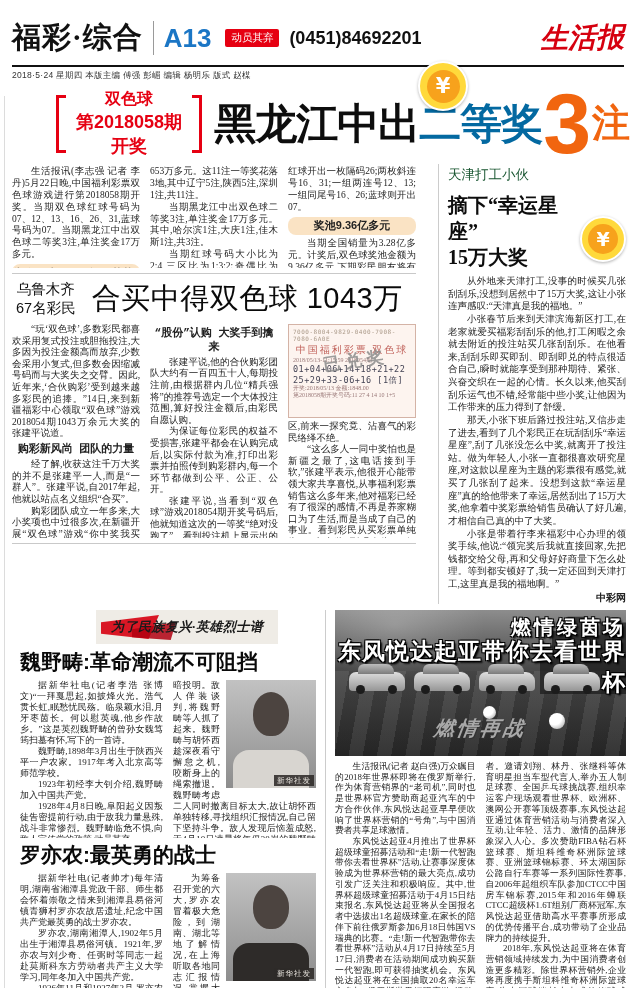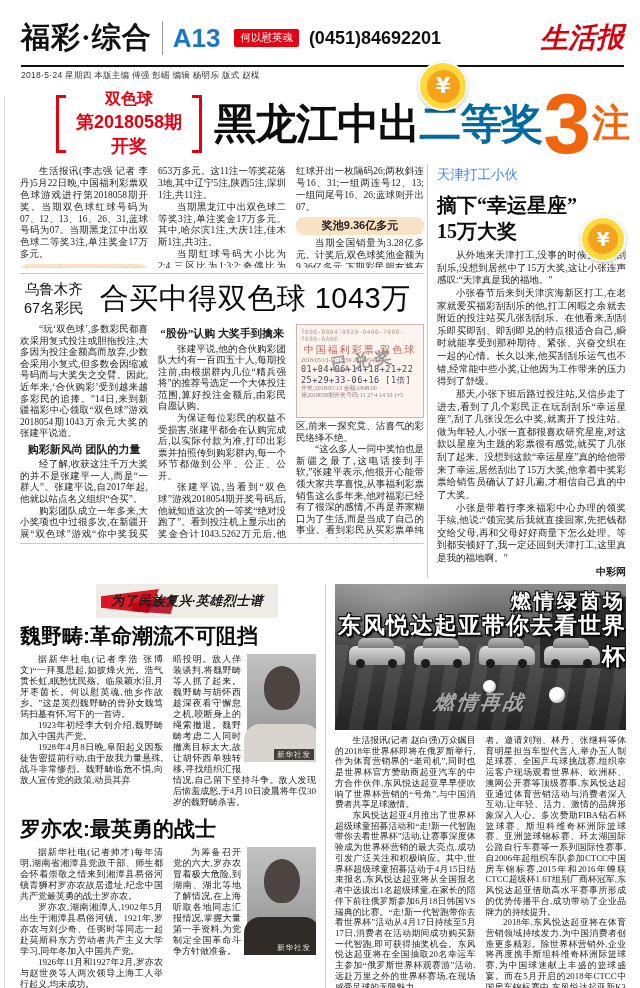--- a/index.html
+++ b/index.html
@@ -1,21 +1,21 @@
 <!DOCTYPE html>
 <html><head>
 <meta charset="utf-8">
 <style>
   html,body{margin:0;padding:0;background:#fff;}
   .page{position:relative;width:640px;height:988px;background:#fff;overflow:hidden;
         font-family:"Liberation Serif","DejaVu Serif",serif;color:#222;}
   .page::before{content:"";position:absolute;left:4px;top:96px;bottom:0;width:1px;background:#dcdcdc;}
 
   
-  .masthead{padding:18px 16px 0 21px;}
+  .masthead{padding:18px 16px 0 12px;}
   .mast-row{display:flex;align-items:center;gap:10px;}
   .section-title{font-size:29px;font-weight:bold;color:#111;letter-spacing:1px;}
   .vdiv{width:1px;height:34px;background:#9a9a9a;}
   .page-no{font-family:"Liberation Sans","DejaVu Sans",sans-serif;font-weight:bold;font-size:26px;color:#1b76c5;}
   .hotline-chip{background:#e60012;color:#fff;font-family:"Liberation Sans",sans-serif;font-size:10.5px;
                 padding:2px 6px;border-radius:2px;margin-left:4px;}
   .hotline-num{font-family:"Liberation Sans","DejaVu Sans",sans-serif;font-weight:bold;font-size:18px;color:#111;}
   .paper-logo{margin-left:auto;color:#d6000f;font-size:28px;font-weight:bold;font-style:italic;
               font-family:"DejaVu Serif",serif;transform:rotate(-1deg);}
   .mast-rule{border:none;border-top:2px solid #111;margin:7px 0 3px;}
@@ -36,30 +36,30 @@
   .hl-num{font-size:86px;line-height:.85;color:#f1650f;margin:0 1px;}
   .hl-suffix{font-size:38px;color:#f1650f;}
   .coin{width:46px;height:46px;border-radius:50%;background:#ffd93b;border:2px solid #fff;
         box-shadow:0 1px 3px rgba(0,0,0,.3);display:flex;align-items:center;justify-content:center;}
   .coin-inner{width:33px;height:33px;border-radius:50%;background:#f7a21c;color:#fff;font-weight:bold;
               font-size:21px;display:flex;align-items:center;justify-content:center;
               font-family:"DejaVu Sans",sans-serif;}
   .coin-lead{position:absolute;left:418px;top:-26px;z-index:2;}
 
   
-  .upper{display:flex;gap:3px;padding:4px 14px 0 20px;}
+  .upper{display:flex;gap:22px;padding:4px 14px 0 12px;}
   .upper-left{flex:none;width:404px;}
   .cols{display:flex;gap:10px;overflow:hidden;text-align:justify;}
   .col{flex:1;overflow:hidden;}
   .lead-cols{height:102px;font-size:9.5px;line-height:1.25;margin-top:2px;}
   p{margin:0;text-indent:2em;}
   p.cont{text-indent:0;}
   .sub-hl{background:#fae3c4;text-align:center;font-family:"Liberation Sans",sans-serif;font-weight:bold;
           font-size:11px;padding:2.5px 0;margin:3px 0;text-indent:0;border-radius:8px;}
-  .sub-plain{text-align:center;font-family:Liberation Serif, serif;font-weight:bold;font-size:11px;
+  .sub-plain{text-align:center;font-family:Liberation Mono, monospace;font-weight:bold;font-size:11px;
              margin:3px 0;text-indent:0;}
   .thin-rule{border:none;border-top:1px solid #c9c9c9;margin:5px 0;}
   .mid-head{display:flex;align-items:center;gap:16px;margin:3px 0 5px;padding-left:4px;}
   .mid-kicker{font-family:"Liberation Sans",sans-serif;font-size:14.5px;line-height:1.3;text-align:center;color:#111;}
   .mid-title{font-family:"Liberation Sans","DejaVu Sans",sans-serif;font-weight:400;font-size:29px;
              letter-spacing:.5px;color:#0a0a0a;}
   .mid-cols{height:214px;font-size:9.5px;line-height:1.22;}
   .source-line{text-align:right;font-family:"Liberation Sans",sans-serif;font-weight:bold;font-size:10px;text-indent:0;}
 
   
@@ -67,21 +67,21 @@
           padding:3px 4px;margin-bottom:3px;color:#8a6a60;}
   .tk-serial{font-family:"DejaVu Sans Mono",monospace;font-size:6px;color:#a98;letter-spacing:.5px;text-indent:0;}
   .tk-title{font-size:10px;color:#c0615a;letter-spacing:2px;text-align:center;text-indent:0;margin:1px 0;}
   .tk-meta{font-size:6px;text-indent:0;color:#977;}
   .tk-nums{font-family:"DejaVu Sans Mono",monospace;font-size:8.5px;color:#445;text-indent:0;letter-spacing:.5px;}
   .tk-stamp{position:absolute;top:26px;left:34px;transform:rotate(-8deg);font-size:17px;font-weight:bold;
             color:#8d8d8d;letter-spacing:5px;opacity:.85;font-family:"Liberation Sans",sans-serif;}
 
   
   .upper-right{flex:1;border-left:1px solid #ccc;padding-left:9px;padding-top:2px;}
-  .tj-kicker{font-family:"Liberation Sans",sans-serif;font-size:13.5px;color:#3b82f6;}
+  .tj-kicker{font-family:"Liberation Sans",sans-serif;font-size:13.5px;color:#14532d;}
   .tj-title-wrap{position:relative;padding-right:46px;margin-top:8px;}
   .tj-title{font-weight:900;font-size:20px;line-height:1.3;color:#0d0d0d;}
   .coin-tj{position:absolute;right:0;top:24px;width:42px;height:42px;}
   .coin-tj .coin-inner{width:30px;height:30px;font-size:19px;}
   .tj-body{margin-top:5px;font-size:9.5px;line-height:1.33;text-align:justify;}
 
   
   .lower{display:flex;gap:9px;padding:2px 14px 0 20px;margin-top:4px;}
   .lower-left{flex:none;width:296px;}
   .banner{position:relative;width:182px;height:34px;margin:0 0 4px 76px;background:#efece6;overflow:hidden;}
@@ -89,21 +89,21 @@
                clip-path:polygon(0 30%,100% 0,82% 100%,0 78%);opacity:.9;}
   .banner-flag2{position:absolute;left:36px;top:12px;width:44px;height:18px;background:#b00010;
                 clip-path:polygon(0 40%,100% 0,88% 100%,0 85%);opacity:.85;}
   .banner-text{position:relative;z-index:1;text-align:center;line-height:34px;font-style:italic;font-weight:bold;
                font-size:13px;color:#1a1a1a;letter-spacing:.5px;}
   .hist-title{font-family:"Liberation Sans","DejaVu Sans",sans-serif;font-weight:900;font-size:21px;
               margin:3px 0 4px;color:#0a0a0a;}
   .hist-cols{font-size:9px;line-height:1.22;}
   .wei-cols{height:158px;}
   .luo-cols{height:188px;}
-  .portrait{float:right;width:69px;height:108px;margin:0 0 4px 6px;position:relative;
+  .portrait{float:right;width:90px;height:108px;margin:0 0 4px 6px;position:relative;
             background:linear-gradient(180deg,#c2c2c2,#8d8d8d);}
   .fig-head{position:absolute;top:12px;left:50%;transform:translateX(-50%);width:36px;height:44px;
             background:#4c4440;border-radius:50% 50% 46% 46%;}
   .fig-body{position:absolute;bottom:0;left:50%;transform:translateX(-50%);width:76px;height:38px;
             background:#2e2b29;border-radius:16px 16px 0 0;}
   .fig-body.light{background:#d8d5d0;}
   .photo-credit{position:absolute;bottom:2px;right:2px;background:rgba(45,42,40,.88);color:#e8e4de;
                 font-size:7.5px;padding:1px 3px;letter-spacing:1px;text-indent:0;}
 
   .lower-right{flex:1;border-left:1px solid #ccc;padding-left:9px;}
@@ -137,21 +137,21 @@
 </head>
 <body>
 
 <div class="page">
 
   <div class="masthead">
     <div class="mast-row">
       <span class="section-title">福彩·综合</span>
       <span class="vdiv"></span>
       <span class="page-no">A13</span>
-      <span class="hotline-chip">何以慰英魂</span>
+      <span class="hotline-chip">动员其弃</span>
       <span class="hotline-num">(0451)84692201</span>
       <span class="paper-logo">生活报</span>
     </div>
     <hr class="mast-rule">
     <div class="dateline">2018·5·24 星期四 本版主编 傅强 彭嵋 编辑 杨明乐 版式 赵楳</div>
   </div>
 
   <div class="lead-strip">
     <div class="kicker-box">
       <span class="brk l"></span>
@@ -257,20 +257,21 @@
       <div class="banner">
         <span class="banner-flag"></span>
         <span class="banner-flag2"></span>
         <div class="banner-text">为了民族复兴·英雄烈士谱</div>
       </div>
 
       <div class="hist-title">魏野畴:革命潮流不可阻挡</div>
       <div class="cols hist-cols wei-cols">
         <div class="col">
           <p>据新华社电(记者李浩 张博文)“一拜戛思起,如披烽火光。浩气贯长虹,眠愁忧民殇。临泉颖水泪,月牙枣茵长。何以慰英魂,他乡作故乡。”这是英烈魏野畴的曾孙女魏笃筠扫墓有怀,写下的一首诗。</p>
+          <p>魏野畴,1898年3月出生于陕西兴平一户农家。1917年考入北京高等师范学校。</p>
           <p>1923年初经李大钊介绍,魏野畴加入中国共产党。</p>
           <p>1928年4月8日晚,阜阳起义因叛徒告密提前行动,由于敌我力量悬殊,战斗非常惨烈。魏野畴临危不惧,向敌人宣传党的政策,动员其弃</p>
         </div>
         <div class="col">
           <div class="portrait">
             <span class="fig-head"></span>
             <span class="fig-body light"></span>
             <span class="photo-credit">新华社发</span>
           </div>
           <p class="cont">暗投明。敌人佯装谈判,将魏野畴等人抓了起来。魏野畴与胡怀西趁深夜看守懈怠之机,咬断身上的绳索撤退。魏野畴考虑二人同时撤离目标太大,故让胡怀西单独转移,寻找组织汇报情况,自己留下坚持斗争。敌人发现后恼羞成怒,于4月10日凌晨将年仅30岁的魏野畴杀害。</p>

